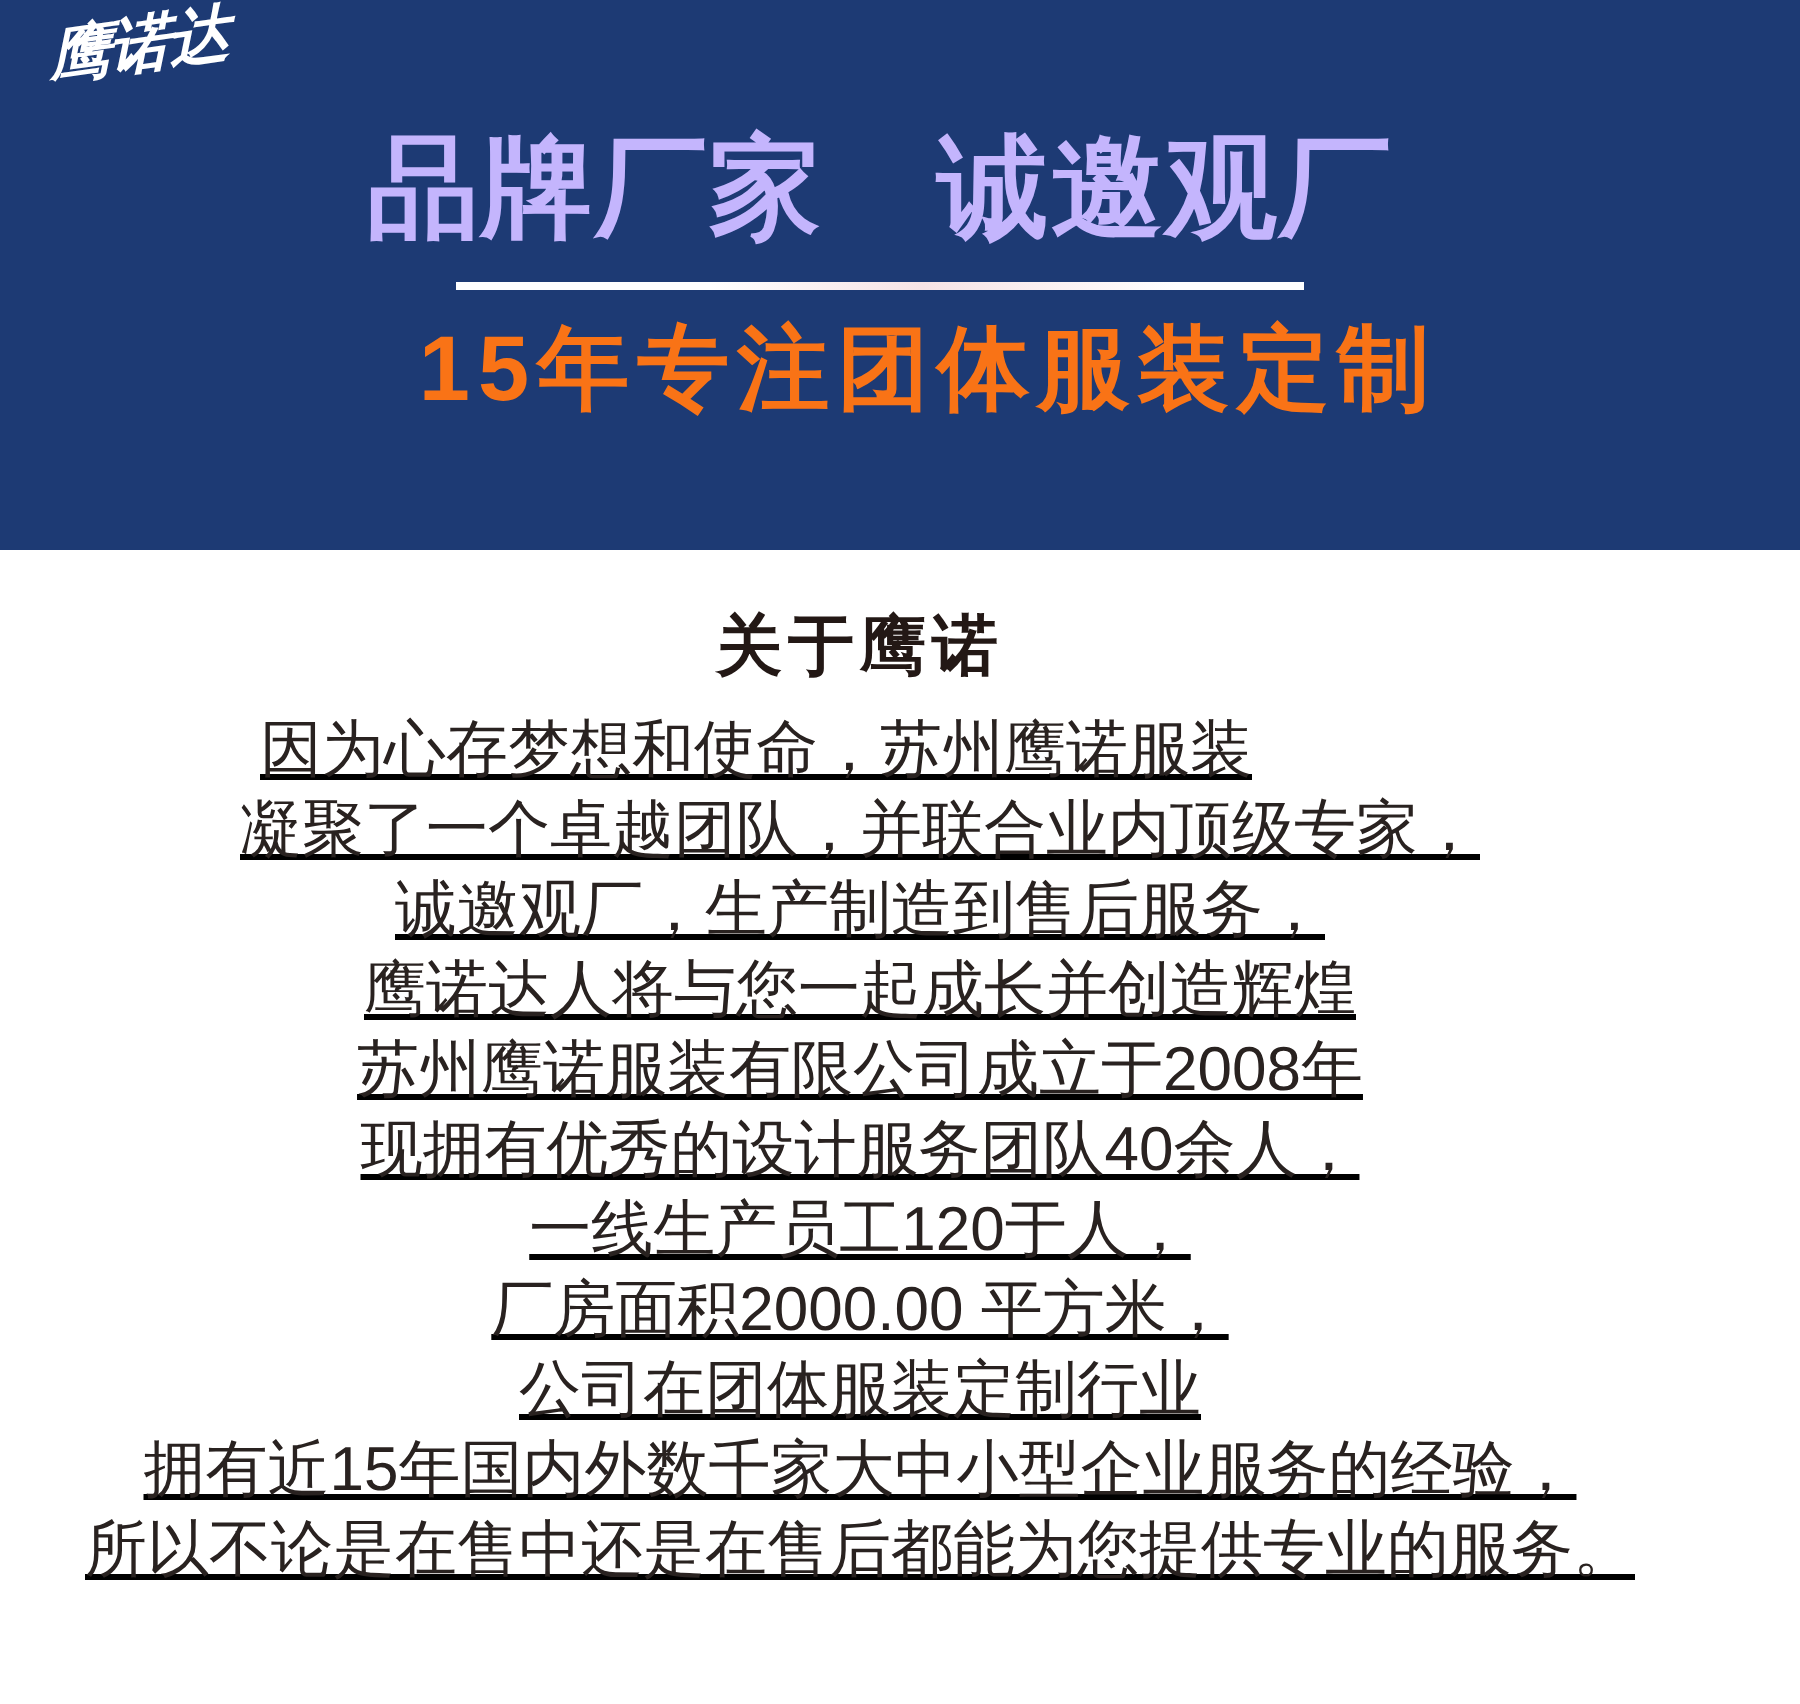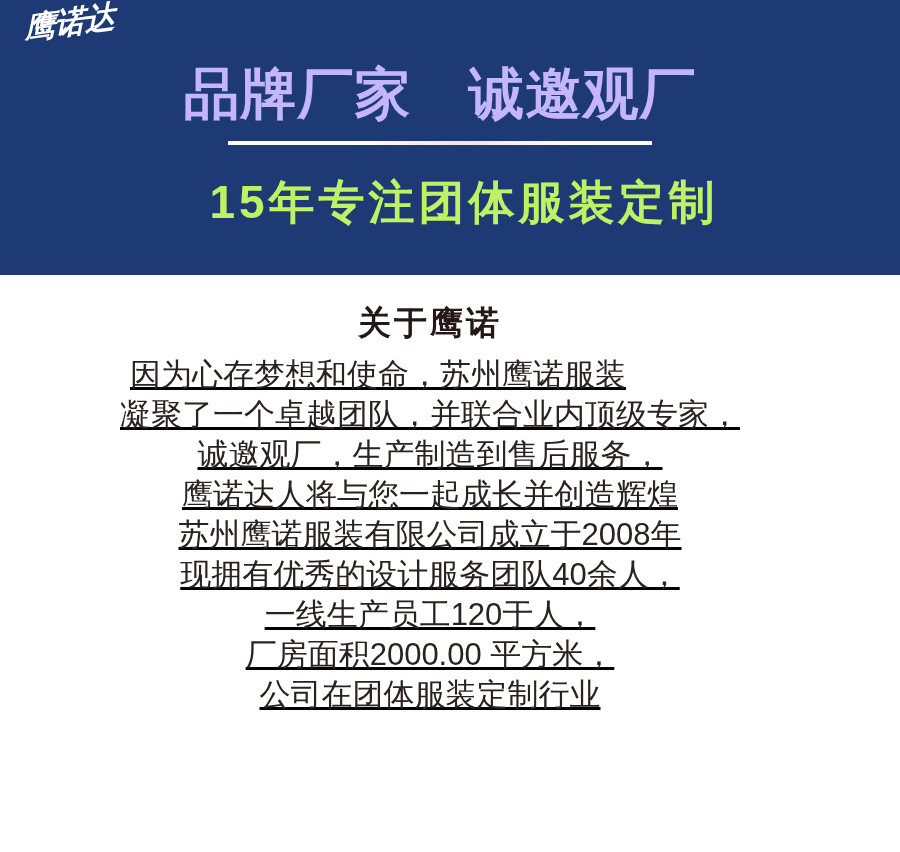--- a/index.html
+++ b/index.html
@@ -49,22 +49,22 @@
     letter-spacing: 1px;
     white-space: nowrap;
   }
   .divider {
     width: 424px;
     height: 4px;
     margin: 14px auto 0 auto;
     background: linear-gradient(90deg, #ffffff 0%, #ffffff 30%, #f6e3e6 55%, #ffffff 85%, #ffffff 100%);
   }
   .banner-subtitle {
-    margin-top: 31px;
-    color: #bef264;
+    margin-top: 13px;
+    color: #f97316;
     font-size: 46px;
     font-weight: 800;
     line-height: 1.15;
     letter-spacing: 4px;
     white-space: nowrap;
     padding-left: 48px;
   }
 
   
   .about {
@@ -118,16 +118,18 @@
     <div class="about-body">
       <div class="about-line shift-left">因为心存梦想和使命，苏州鹰诺服装</div>
       <div class="about-line">凝聚了一个卓越团队，并联合业内顶级专家，</div>
       <div class="about-line">诚邀观厂，生产制造到售后服务，</div>
       <div class="about-line">鹰诺达人将与您一起成长并创造辉煌</div>
       <div class="about-line">苏州鹰诺服装有限公司成立于2008年</div>
       <div class="about-line">现拥有优秀的设计服务团队40余人，</div>
       <div class="about-line">一线生产员工120于人，</div>
       <div class="about-line">厂房面积2000.00 平方米，</div>
       <div class="about-line">公司在团体服装定制行业</div>
+      <div class="about-line">拥有近15年国内外数千家大中小型企业服务的经验，</div>
+      <div class="about-line">所以不论是在售中还是在售后都能为您提供专业的服务。</div>
     </div>
   </div>
 
 </div>
 
 </body></html>

